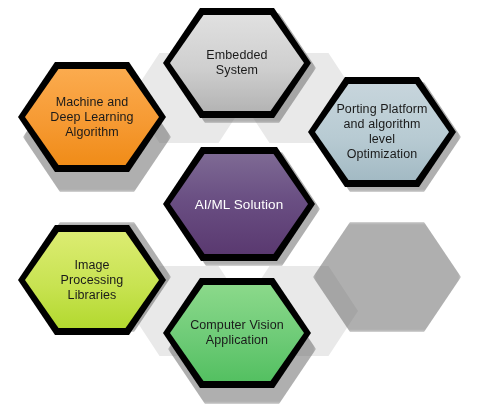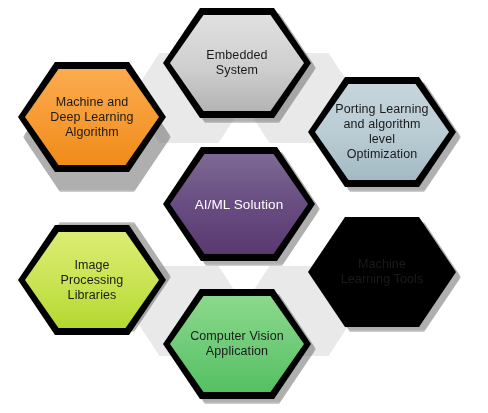--- a/index.html
+++ b/index.html
@@ -88,37 +88,31 @@
   <div class="hex hex-outer" style="left:163px; top:8px; width:148px; height:110px;">
     <div class="hex-inner" style="background:linear-gradient(180deg,#e0e0e0 0%,#cfcfcf 55%,#b4b4b4 100%);">
       <span class="hex-label">Embedded
 System</span>
     </div>
   </div>
 
   <div class="hex-shadow" style="left:313px; top:82px; width:148px; height:110px;"></div>
   <div class="hex hex-outer" style="left:308px; top:77px; width:148px; height:110px;">
     <div class="hex-inner" style="background:linear-gradient(180deg,#c7d5dc 0%,#b8cbd3 55%,#a3bac4 100%);">
-      <span class="hex-label">Porting Learning
+      <span class="hex-label">Porting Platform
 and algorithm
 level
 Optimization</span>
     </div>
   </div>
 
   <div class="hex-shadow" style="left:313px; top:222px; width:148px; height:110px;"></div>
-  <div class="hex hex-outer" style="left:308px; top:217px; width:148px; height:110px;">
-    <div class="hex-inner" style="background:linear-gradient(180deg,#9ad6bd 0%,#8 acbb0 55%,#74b9a4 100%);">
-      <span class="hex-label">Machine
-Learning Tools</span>
-    </div>
-  </div>
 
   <div class="hex-shadow" style="left:168px; top:294px; width:148px; height:110px;"></div>
-  <div class="hex hex-outer" style="left:163px; top:289px; width:148px; height:110px;">
+  <div class="hex hex-outer" style="left:163px; top:278px; width:148px; height:110px;">
     <div class="hex-inner" style="background:linear-gradient(180deg,#8bd98a 0%,#6ecb77 55%,#54c061 100%);">
       <span class="hex-label">Computer Vision
 Application</span>
     </div>
   </div>
 
   <div class="hex-shadow" style="left:23px; top:222px; width:148px; height:110px;"></div>
   <div class="hex hex-outer" style="left:18px; top:217px; width:148px; height:110px;margin-top:8px;">
     <div class="hex-inner" style="background:linear-gradient(180deg,#dcec72 0%,#c8e352 55%,#b3d92f 100%);">
       <span class="hex-label">Image

